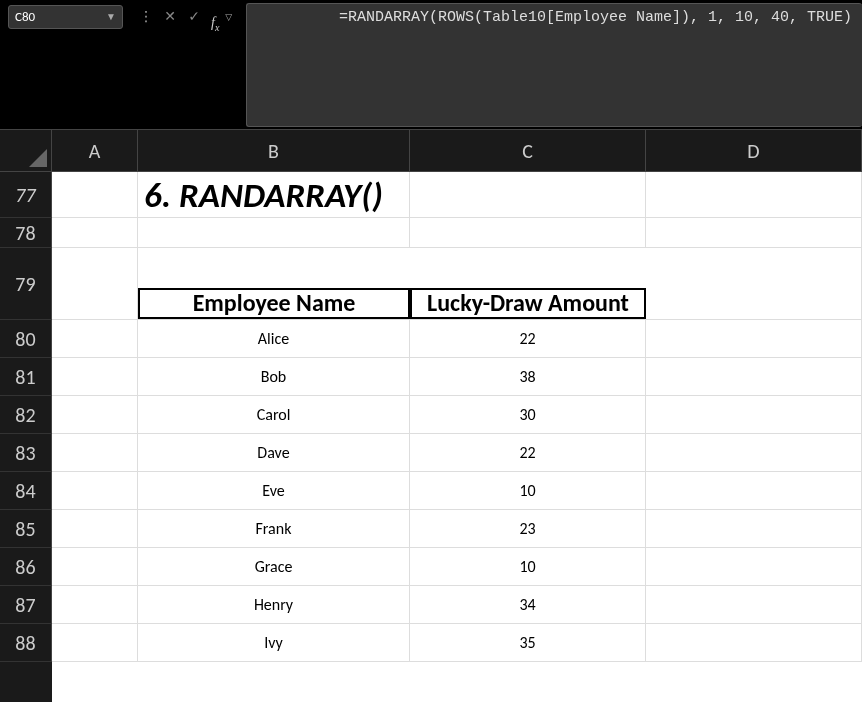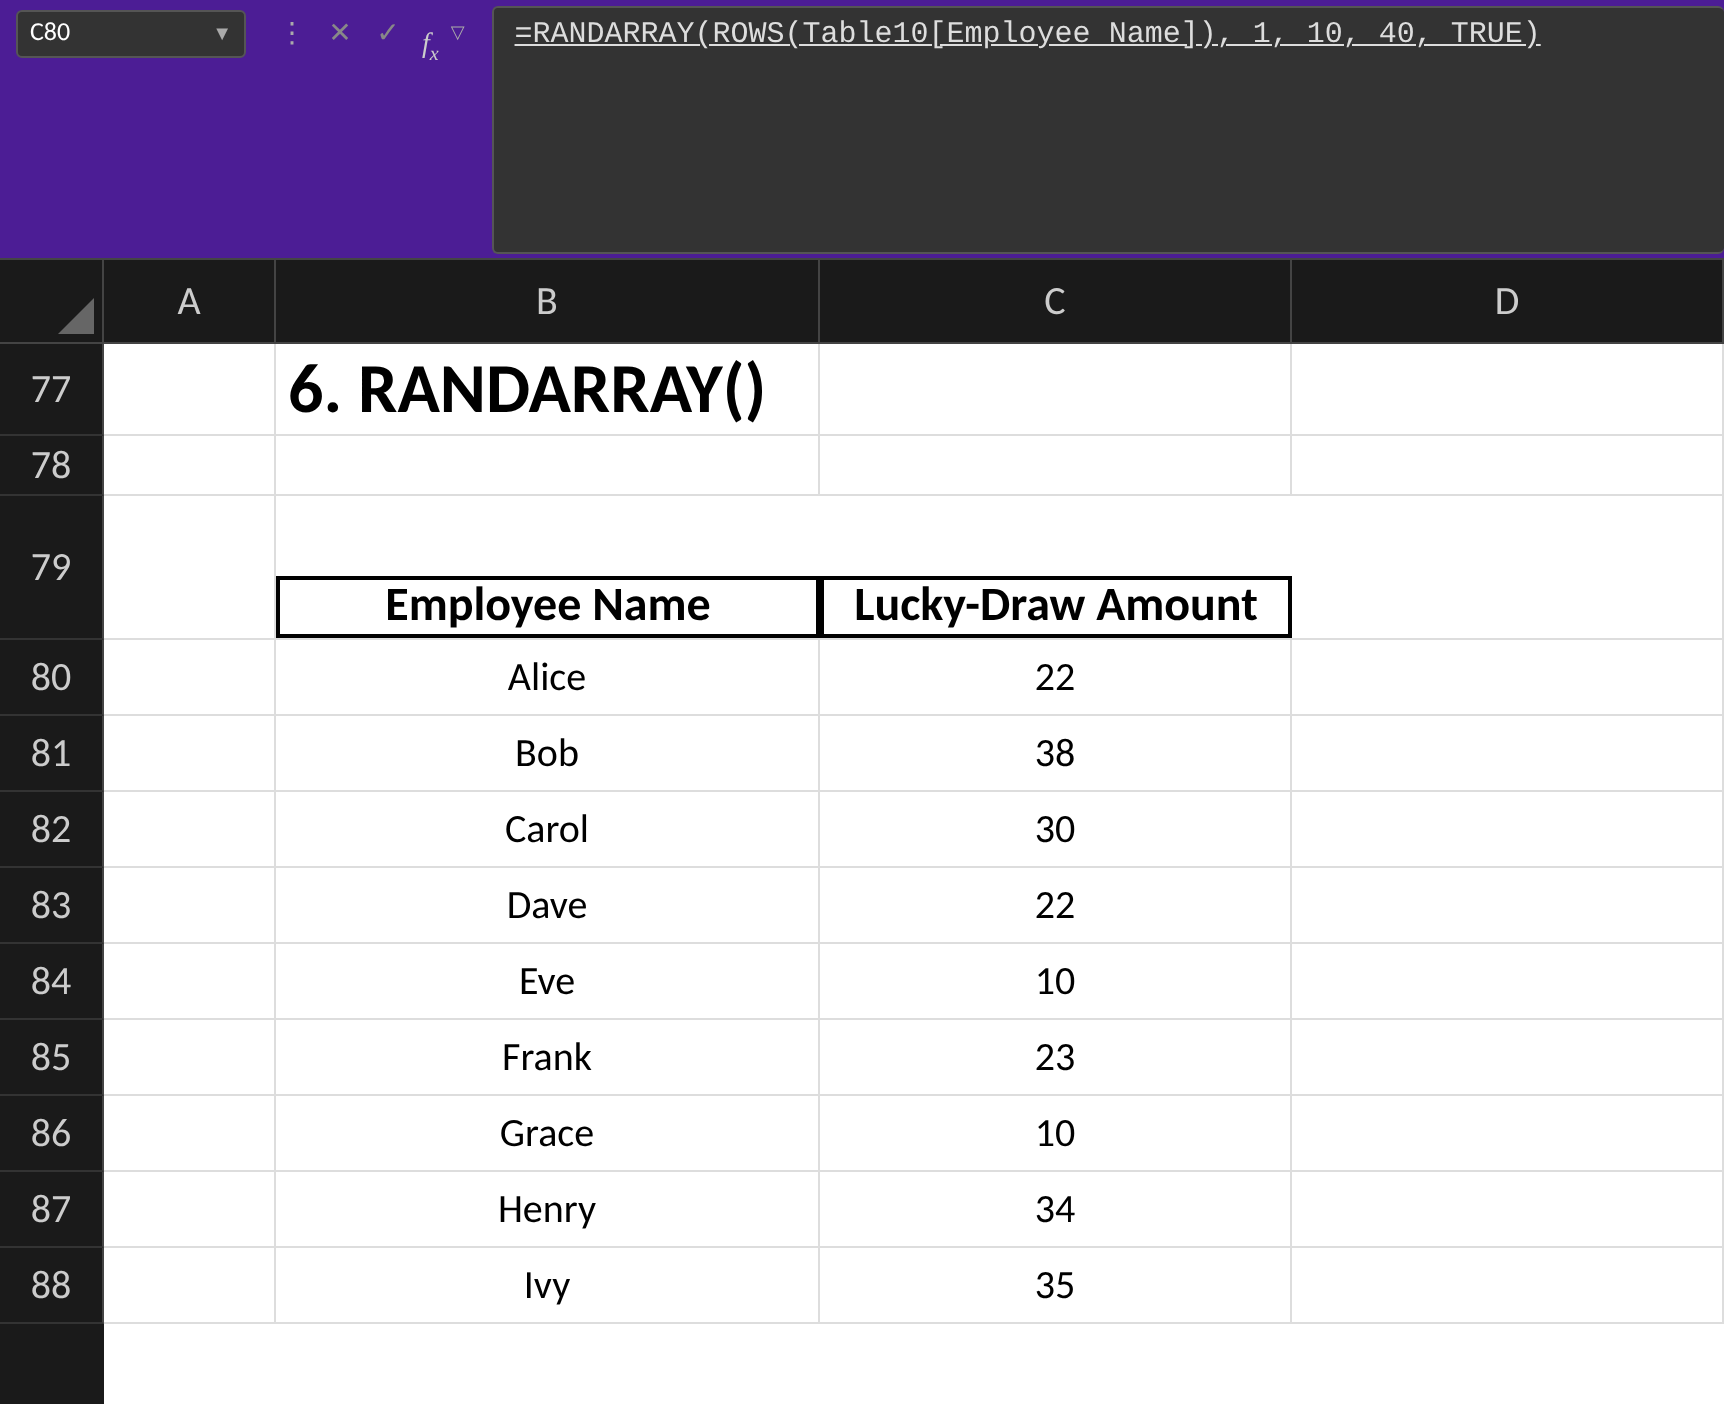--- a/index.html
+++ b/index.html
@@ -10,23 +10,24 @@
     body {
       font-family: Calibri, Arial, sans-serif;
       background: #1a1a1a;
       width: 862px;
       height: 702px;
       overflow: hidden;
     }
     .formula-bar {
       display: flex;
       align-items: flex-start;
-      background: #4c1d95;
+      background: #000000;
       height: 130px;
       border-bottom: 1px solid #444;
+      text-align: right;
     }
     .name-box-wrap {
       display: flex;
       align-items: center;
       height: 30px;
       padding: 3px 0 0 8px;
     }
     .name-box {
       background: #333;
       color: #fff;
@@ -86,21 +87,20 @@
       color: #ddd;
       flex: 1;
       height: 124px;
       margin: 3px 0 3px 8px;
       padding: 5px 10px;
       font-family: Consolas, 'Courier New', monospace;
       font-size: 15px;
       border: 1px solid #555;
       border-radius: 3px;
       border-right: none;
-      text-decoration: underline;
     }
     .grid-area {
       display: flex;
       background: #1a1a1a;
       height: calc(702px - 130px);
     }
     .row-headers {
       display: flex;
       flex-direction: column;
       background: #1a1a1a;
@@ -160,31 +160,31 @@
       position: relative;
     }
     .cell-row {
       display: flex;
       border-bottom: 1px solid #ddd;
     }
     .cell {
       border-right: 1px solid #ddd;
       display: flex;
       align-items: center;
-      font-size: 20px;
+      font-size: 16px;
       color: #000;
       padding: 0 6px;
       overflow: visible;
       white-space: nowrap;
     }
     .col-A { width: 86px; }
     .col-B { width: 272px; }
     .col-C { width: 236px; }
     .col-D { width: 216px; }
-    .rh-77 { height: 46px; }
+    .rh-77 { height: 46px; font-style: italic; }
     .rh-78 { height: 30px; }
     .rh-79 { height: 72px; }
     .rh-data { height: 38px; }
     .title-cell {
       font-weight: bold;
       font-size: 35px;
     }
     .header-cell {
       font-weight: bold;
       font-size: 24px;

